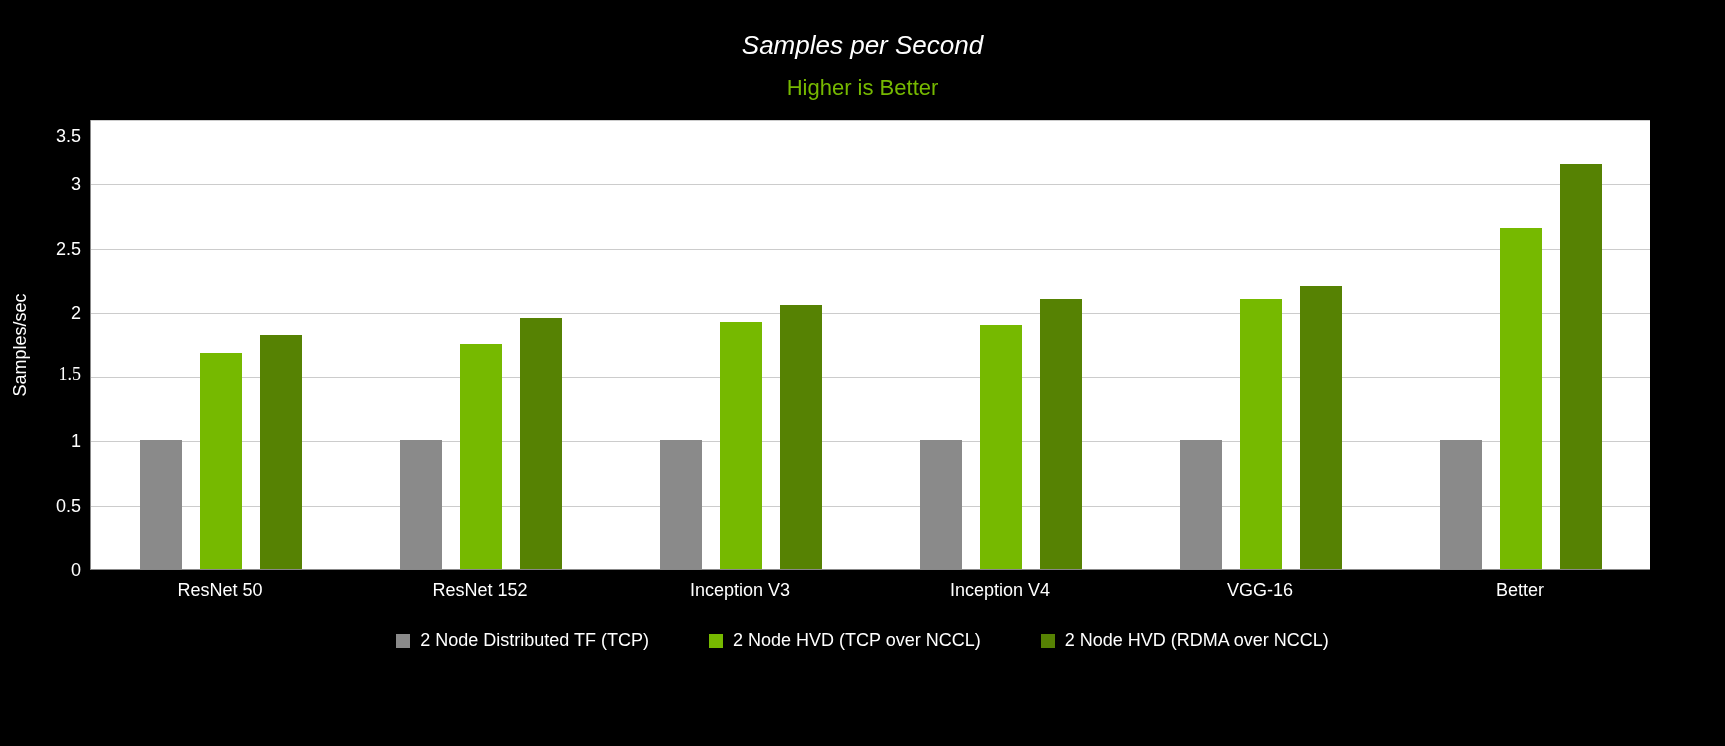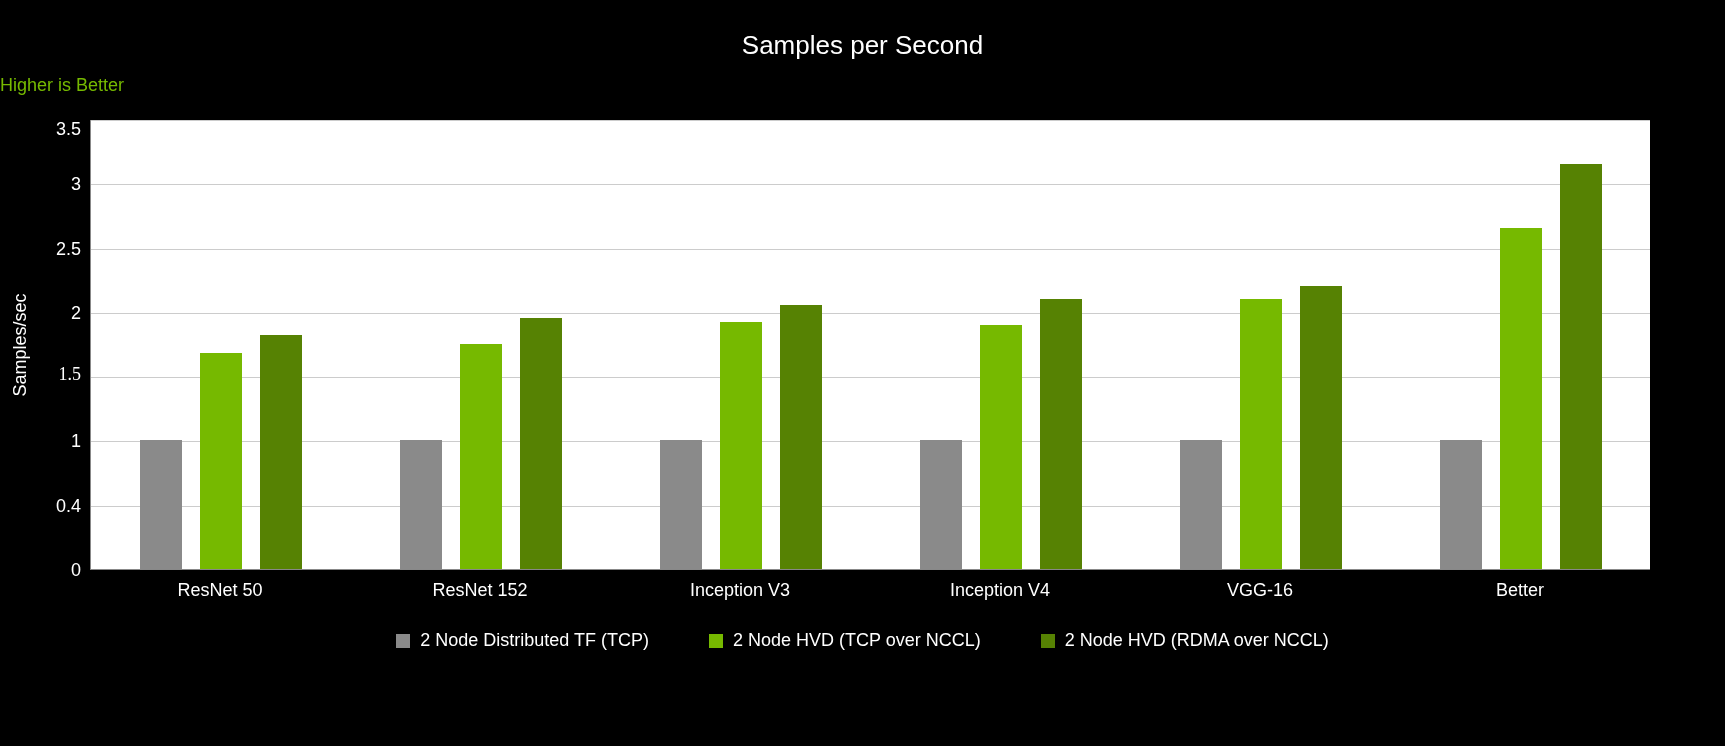--- a/index.html
+++ b/index.html
@@ -1,19 +1,19 @@
 <!DOCTYPE html>
 <html><head>
 <meta charset="utf-8">
 <style>
   * { box-sizing: border-box; margin: 0; padding: 0; }
   html, body { width: 1725px; height: 746px; background: #000; font-family: -apple-system, BlinkMacSystemFont, "Segoe UI", Helvetica, Arial, sans-serif; overflow: hidden; }
   .wrap { position: relative; width: 1725px; height: 746px; }
-  .title { position: absolute; top: 30px; left: 0; width: 100%; text-align: center; font-size: 26px; font-weight: 400; color: #fff; }
-  .subtitle { position: absolute; top: 75px; left: 0; width: 100%; text-align: left; font-size: 18px; font-weight: 400; color: #76b900; }
+  .title { position: absolute; top: 30px; left: 0; width: 100%; text-align: center; font-size: 26px; font-weight: 400; color: #fff; font-style: italic; }
+  .subtitle { position: absolute; top: 75px; left: 0; width: 100%; text-align: center; font-size: 22px; font-weight: 400; color: #76b900; }
   .plot { position: absolute; top: 120px; left: 90px; width: 1560px; height: 450px; background: #fff; border-left: 1px solid #888; border-bottom: 1px solid #888; }
   .gridline { position: absolute; left: 0; width: 100%; height: 1px; background: #ccc; }
   .ytick { position: absolute; right: 1644px; width: 70px; text-align: right; color: #fff; font-size: 18px; transform: translateY(-50%); }
   .ylabel { position: absolute; left: 20px; top: 345px; color: #fff; font-size: 18px; transform: translate(-50%, -50%) rotate(-90deg); transform-origin: center; white-space: nowrap; }
   .xlabel { position: absolute; top: 580px; color: #fff; font-size: 18px; text-align: right; transform: translateX(-50%); white-space: nowrap; }
   .bar { position: absolute; bottom: 0; }
   .legend { position: absolute; top: 630px; left: 0; width: 100%; display: flex; justify-content: center; gap: 60px; }
   .legend-item { display: flex; align-items: center; gap: 10px; color: #fff; font-size: 18px; justify-content: space-between; }
   .legend-sw { width: 14px; height: 14px; }
 </style>
@@ -46,27 +46,27 @@
       <div class="bar" style="left: 949px; width: 42px; height: 270px; background: rgb(86, 130, 3);"></div>
       <div class="bar" style="left: 1089px; width: 42px; height: 128.571px; background: rgb(138, 138, 138);"></div>
       <div class="bar" style="left: 1149px; width: 42px; height: 270px; background: rgb(118, 185, 0);"></div>
       <div class="bar" style="left: 1209px; width: 42px; height: 282.857px; background: rgb(86, 130, 3);"></div>
       <div class="bar" style="left: 1349px; width: 42px; height: 128.571px; background: rgb(138, 138, 138);"></div>
       <div class="bar" style="left: 1409px; width: 42px; height: 340.714px; background: rgb(118, 185, 0);"></div>
       <div class="bar" style="left: 1469px; width: 42px; height: 405px; background: rgb(86, 130, 3);"></div>
     </div>
   <div id="yticks">
       <div class="ytick" style="top: 570px;">0</div>
-      <div class="ytick" style="top: 505.714px;">0.4</div>
+      <div class="ytick" style="top: 505.714px;">0.5</div>
       <div class="ytick" style="top: 441.429px;">1</div>
       <div class="ytick" style="top: 374px; font-family: Liberation Serif, serif;">1.5</div>
       <div class="ytick" style="top: 312.857px;">2</div>
       <div class="ytick" style="top: 248.571px;">2.5</div>
       <div class="ytick" style="top: 184.286px;">3</div>
-      <div class="ytick" style="top: 129px;">3.5</div>
+      <div class="ytick" style="top: 136px;">3.5</div>
     </div>
   <div id="xlabels">
       <div class="xlabel" style="left: 220px;">ResNet 50</div>
       <div class="xlabel" style="left: 480px;">ResNet 152</div>
       <div class="xlabel" style="left: 740px;">Inception V3</div>
       <div class="xlabel" style="left: 1000px;">Inception V4</div>
       <div class="xlabel" style="left: 1260px;">VGG-16</div>
       <div class="xlabel" style="left: 1520px;">Better</div>
     </div>
   <div class="legend">

